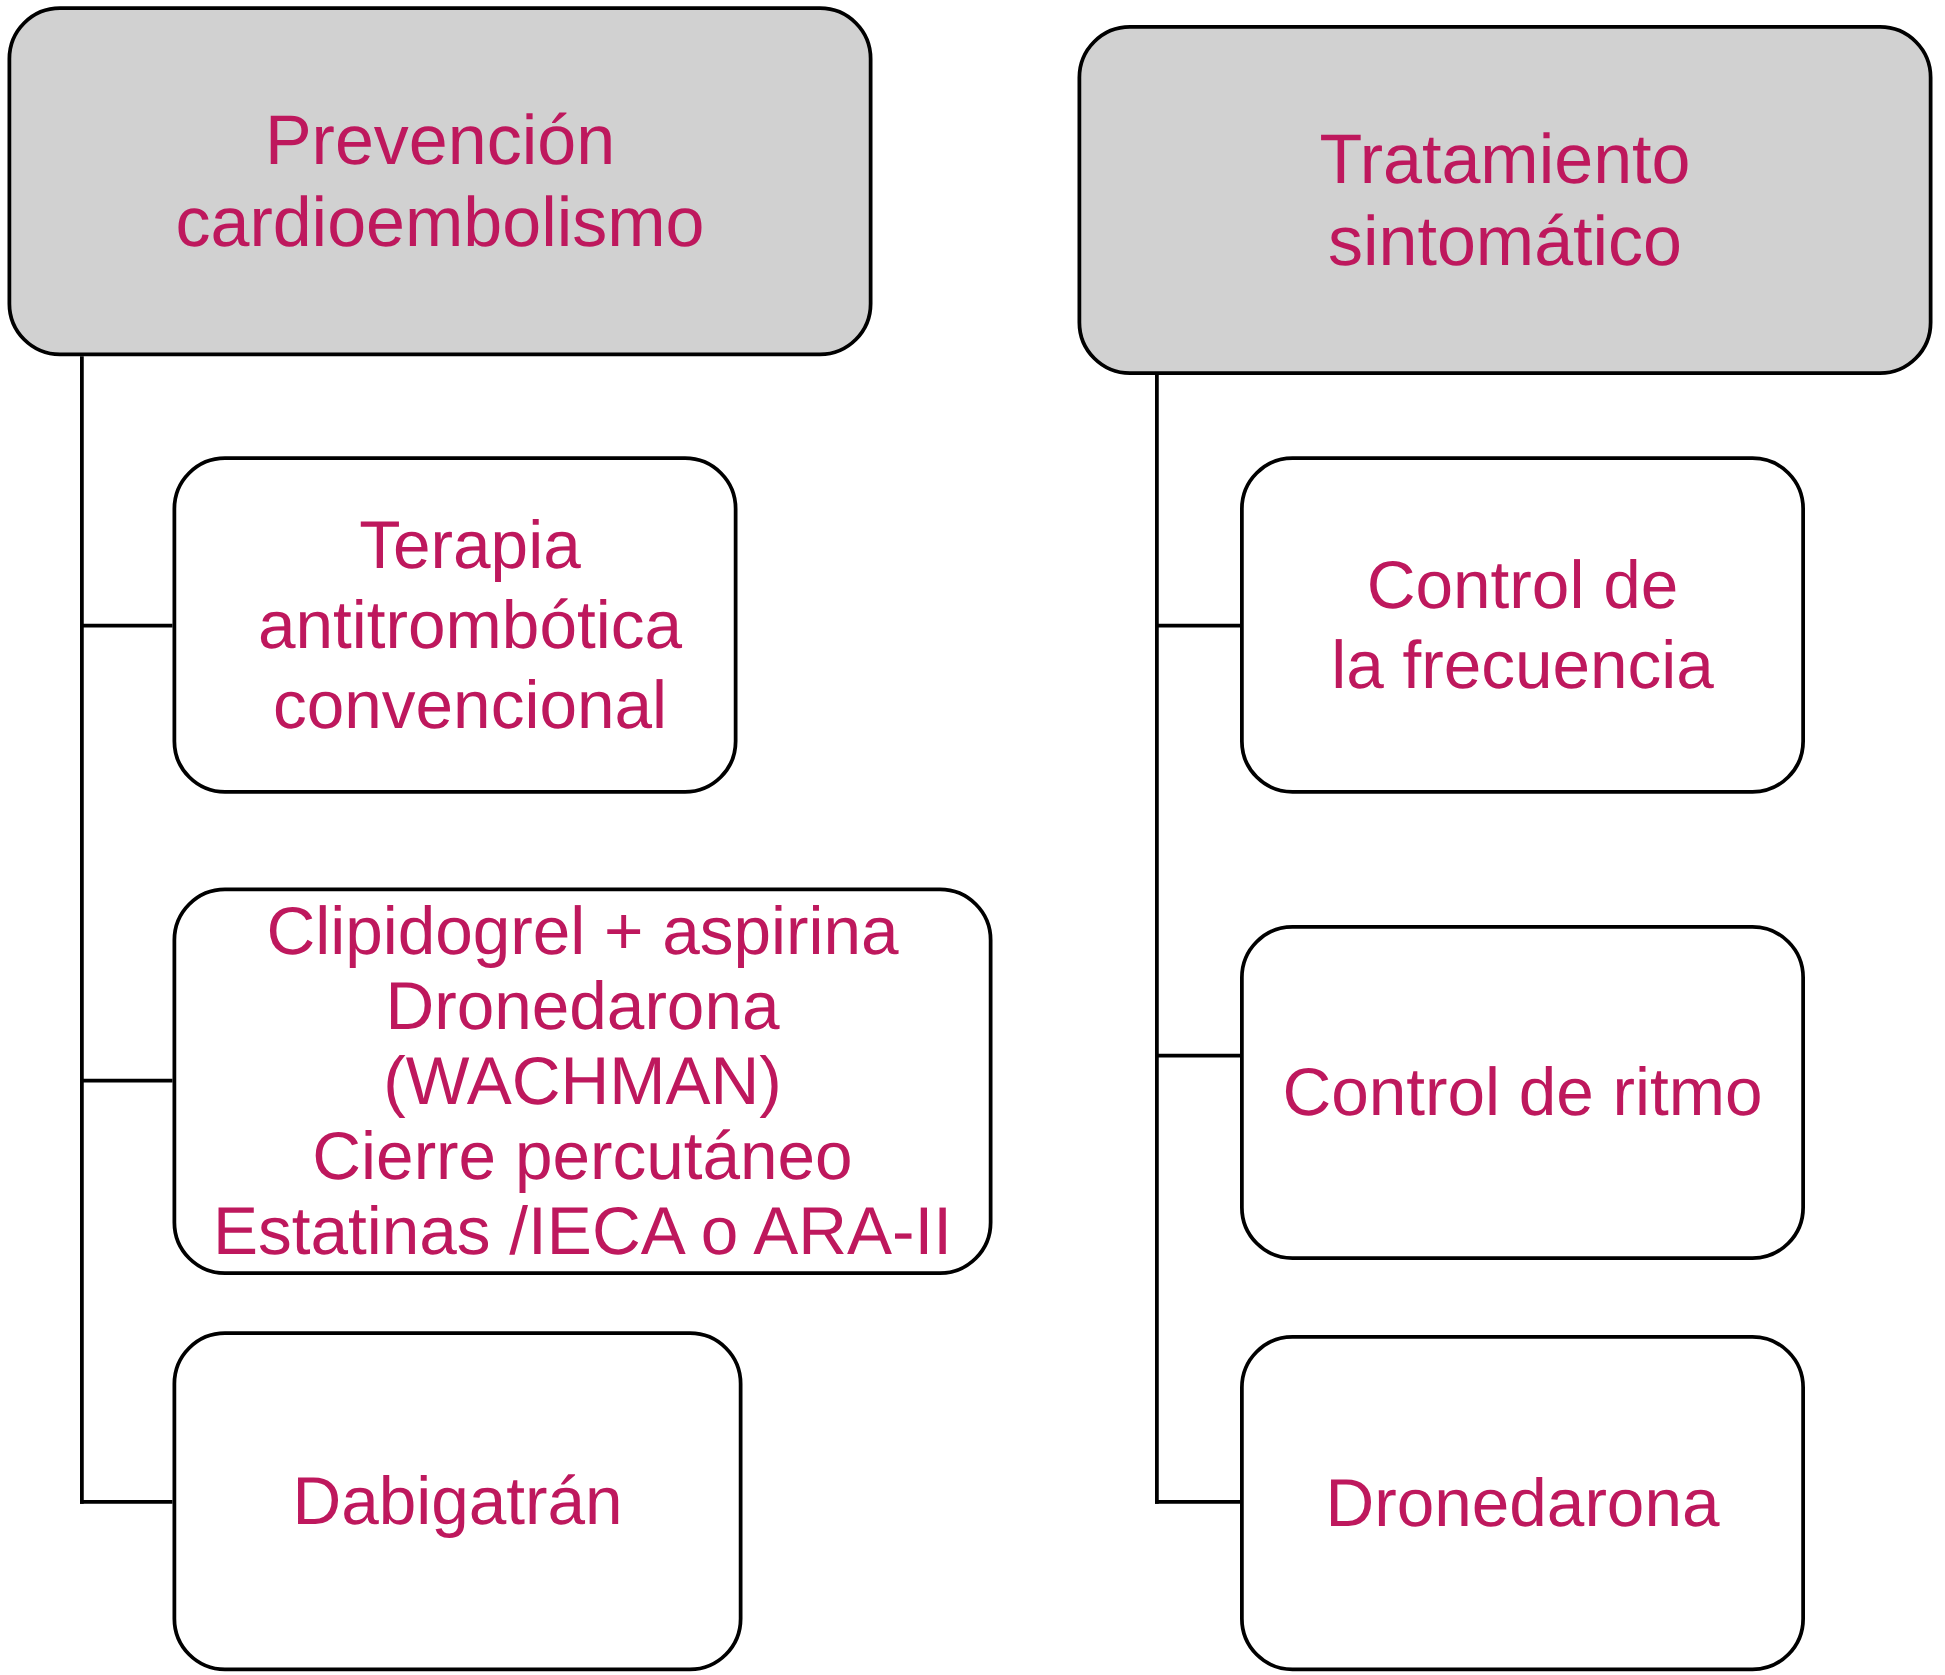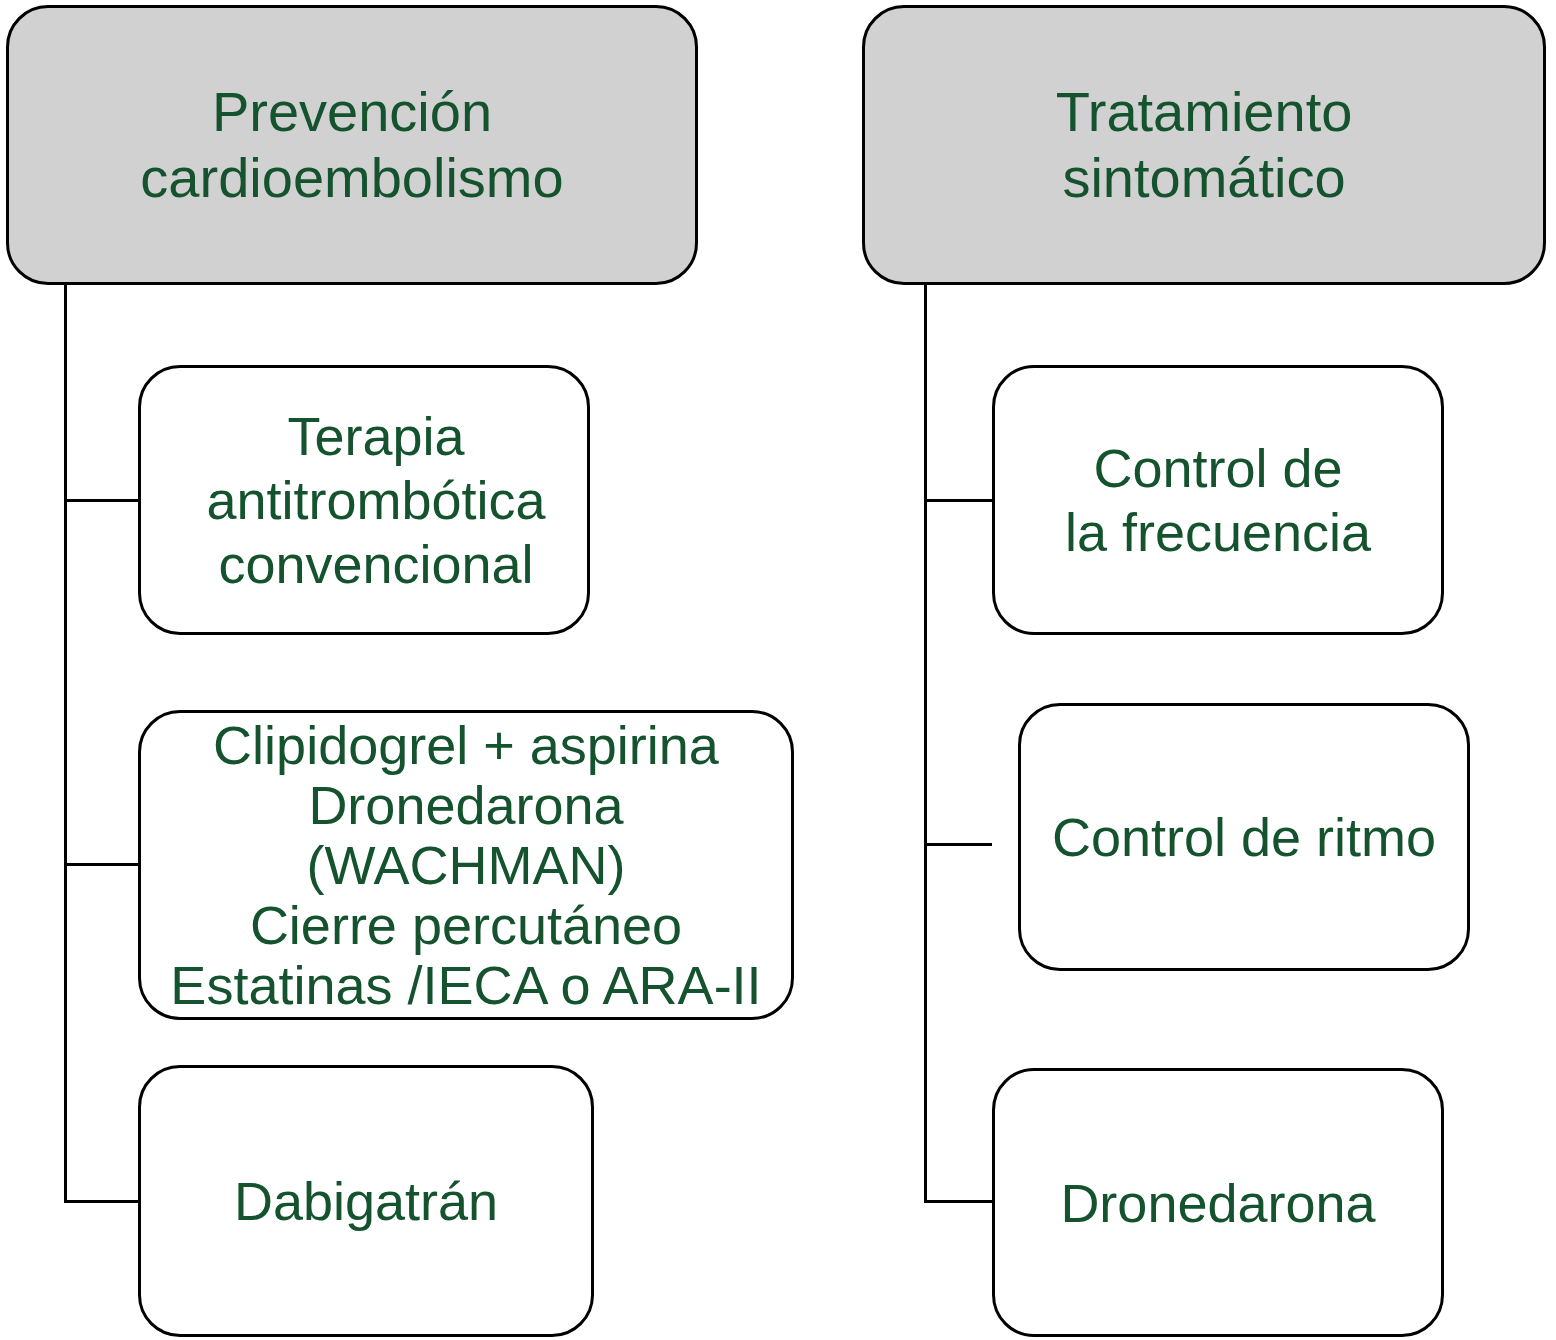--- a/index.html
+++ b/index.html
@@ -6,21 +6,21 @@
     margin: 0;
     padding: 0;
     background: #ffffff;
   }
   .canvas {
     position: relative;
     width: 1556px;
     height: 1340px;
     background: #ffffff;
     font-family: "Liberation Sans", "DejaVu Sans", sans-serif;
-    color: #14532d;
+    color: #be185d;
     overflow: hidden;
   }
   .node {
     position: absolute;
     box-sizing: border-box;
     border: 3px solid #000000;
     border-radius: 42px;
     display: flex;
     flex-direction: column;
     align-items: center;
@@ -47,23 +47,23 @@
   .connector {
     position: absolute;
     background: #000000;
   }
   
   .box-left-header      { left: 6px;   top: 5px;    width: 692px; height: 280px; }
   .box-left-child-1     { left: 138px; top: 365px;  width: 452px; height: 270px; padding-left: 24px; }
   .box-left-child-2     { left: 138px; top: 710px;  width: 656px; height: 310px; }
   .box-left-child-3     { left: 138px; top: 1065px; width: 456px; height: 272px; justify-content: center; }
   
-  .box-right-header     { left: 862px; top: 5px;    width: 684px; height: 280px; }
+  .box-right-header     { left: 862px; top: 20px;    width: 684px; height: 280px; }
   .box-right-child-1    { left: 992px; top: 365px;  width: 452px; height: 270px; align-items: center; }
-  .box-right-child-2    { left: 992px; top: 703px;  width: 452px; height: 268px; margin-left: 26px; }
+  .box-right-child-2    { left: 992px; top: 740px;  width: 452px; height: 268px; }
   .box-right-child-3    { left: 992px; top: 1068px; width: 452px; height: 269px; }
   
   .conn-left-vertical   { left: 64px;  top: 285px;  width: 3px;  height: 918px; }
   .conn-left-stub-1     { left: 64px;  top: 499px;  width: 74px; height: 3px; }
   .conn-left-stub-2     { left: 64px;  top: 863px;  width: 74px; height: 3px; }
   .conn-left-stub-3     { left: 64px;  top: 1200px; width: 74px; height: 3px; }
   .conn-right-vertical  { left: 924px; top: 285px;  width: 3px;  height: 918px; }
   .conn-right-stub-1    { left: 924px; top: 499px;  width: 68px; height: 3px; }
   .conn-right-stub-2    { left: 924px; top: 843px;  width: 68px; height: 3px; }
   .conn-right-stub-3    { left: 924px; top: 1200px; width: 68px; height: 3px; }

